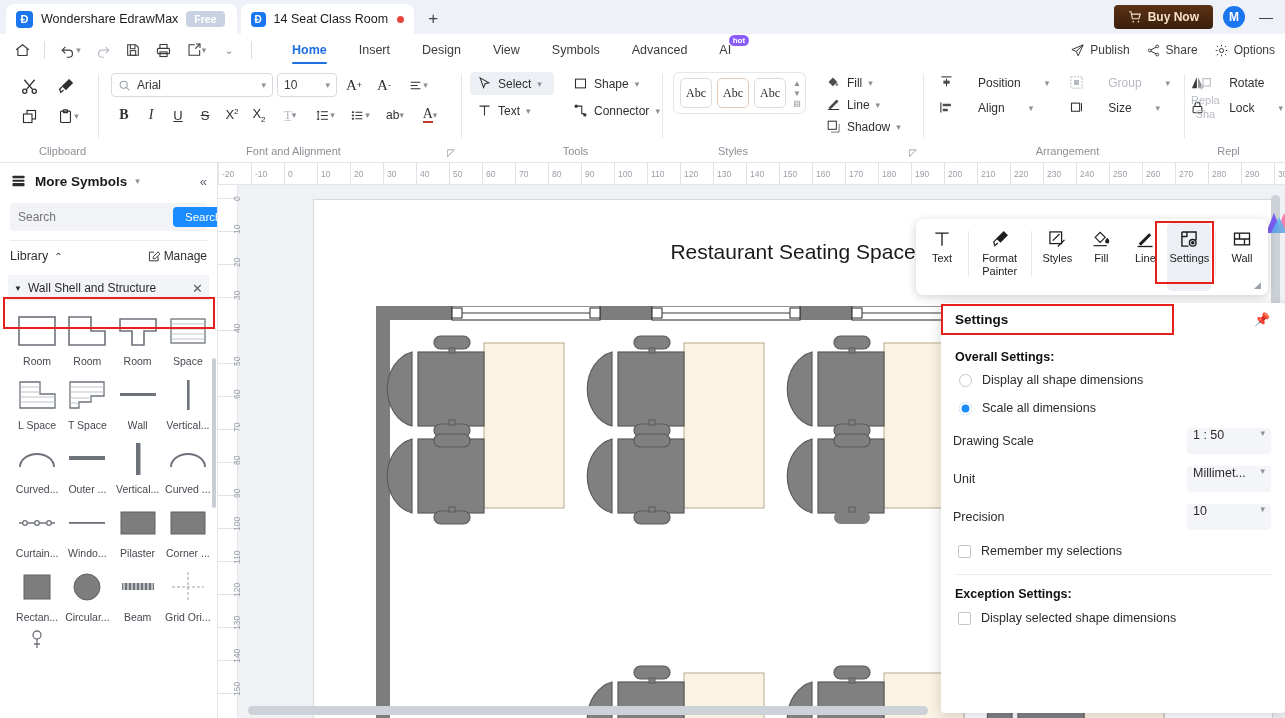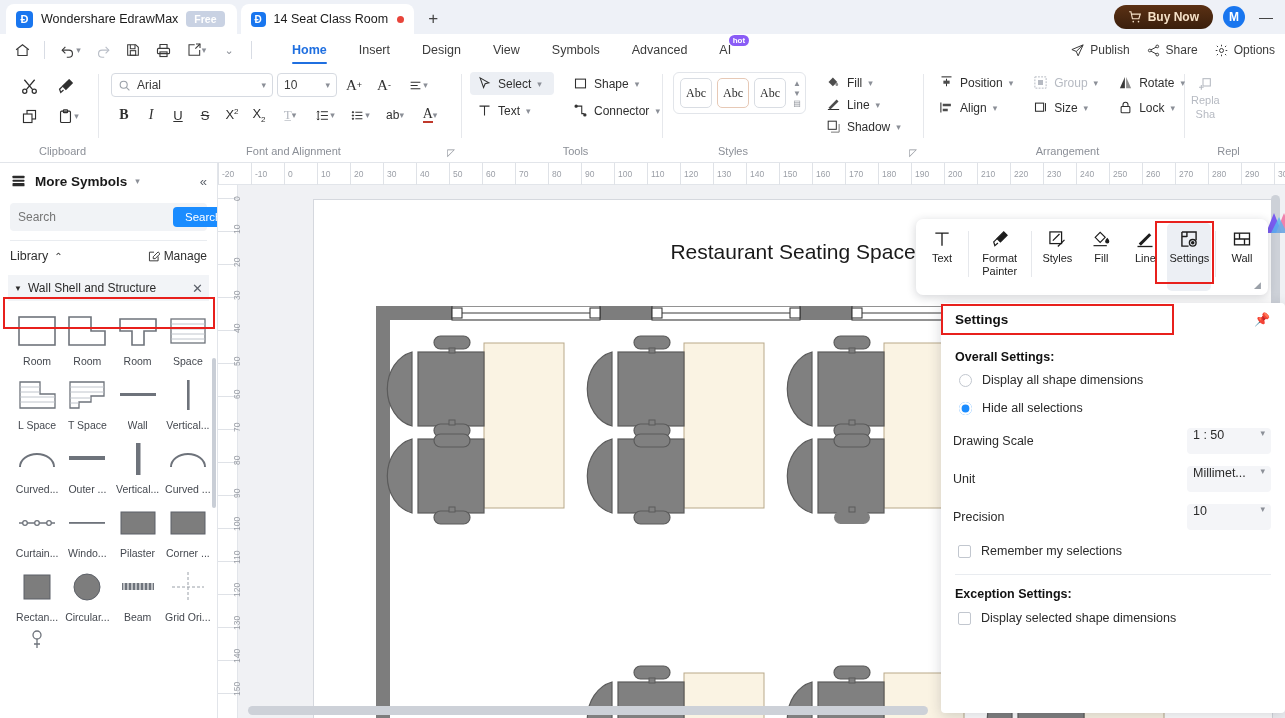--- a/index.html
+++ b/index.html
@@ -47,21 +47,21 @@
     display:flex;align-items:center;justify-content:center;
     font-size:17px;color:#444; border-radius:4px;
   }
   .tb-right {
     margin-left:auto; display:flex; align-items:center; height:34px; padding-right:8px; gap:10px;
   }
   .buy-now {
     display:flex;align-items:center;gap:6px;
     background:linear-gradient(180deg,#5b3114,#3a1f0c);
     color:#f6e2c8; font-size:12px; font-weight:600;
-    padding:5px 14px; border-radius:12px; border:none;
+    padding:5px 14px; border-radius:4px; border:none;
   }
   .avatar {
     width:22px;height:22px;border-radius:50%;background:#1976ef;color:#fff;
     display:flex;align-items:center;justify-content:center;font-size:12px;font-weight:600;
   }
   .winmin { font-size:14px;color:#444;padding:0 4px; }
 
   
   .menubar {
     position:absolute; top:34px; left:0; width:1285px; height:32px;
@@ -160,21 +160,21 @@
   }
   .abc-swatch.acc { border-color:#e7c9b6; }
   .style-scroll { display:flex; flex-direction:column; align-items:center; gap:1px; margin-left:2px; color:#8b8f97; font-size:8px; }
 
   
   .fls-col { display:flex; flex-direction:column; gap:3px; }
   .fls-item { display:flex; align-items:center; gap:6px; font-size:12px; color:#2f2f2f; padding:2px 4px; }
 
   
   .arr-grid { display:grid; grid-template-columns:repeat(3, auto); grid-auto-rows:auto; gap:4px 10px; }
-  .arr-item { display:flex; align-items:center; gap:6px; font-size:12px; color:#2f2f2f; padding:3px 5px; border-radius:4px; }
+  .arr-item { display:flex; align-items:center; gap:24px; font-size:12px; color:#2f2f2f; padding:3px 5px; border-radius:4px; }
   .arr-item.dim, .arr-item.dim svg { color:#b6bac2; }
 
   .replace-col { display:flex;flex-direction:column;align-items:center;gap:2px;color:#b6bac2;font-size:11px;padding-top:4px; }
 
   
   .leftpanel {
     position:absolute; top:163px; left:0; width:218px; height:555px;
     background:#ffffff; border-right:1px solid #e2e5ea; overflow:hidden;
   }
   .lp-head {
@@ -1287,21 +1287,21 @@
     </div>
 
     <div class="sec-title">Overall Settings:</div>
 
     <div class="radio-row">
       <span class="radio"></span>
       <span>Display all shape dimensions</span>
     </div>
     <div class="radio-row">
       <span class="radio on"></span>
-      <span>Hide all selections</span>
+      <span>Scale all dimensions</span>
     </div>
 
     <div class="field-row">
       <span class="lab">Drawing Scale</span>
       <span class="mini-select">
         <span class="v">1 : 50</span>
         <span class="caret">▾</span>
       </span>
     </div>
     <div class="field-row">

